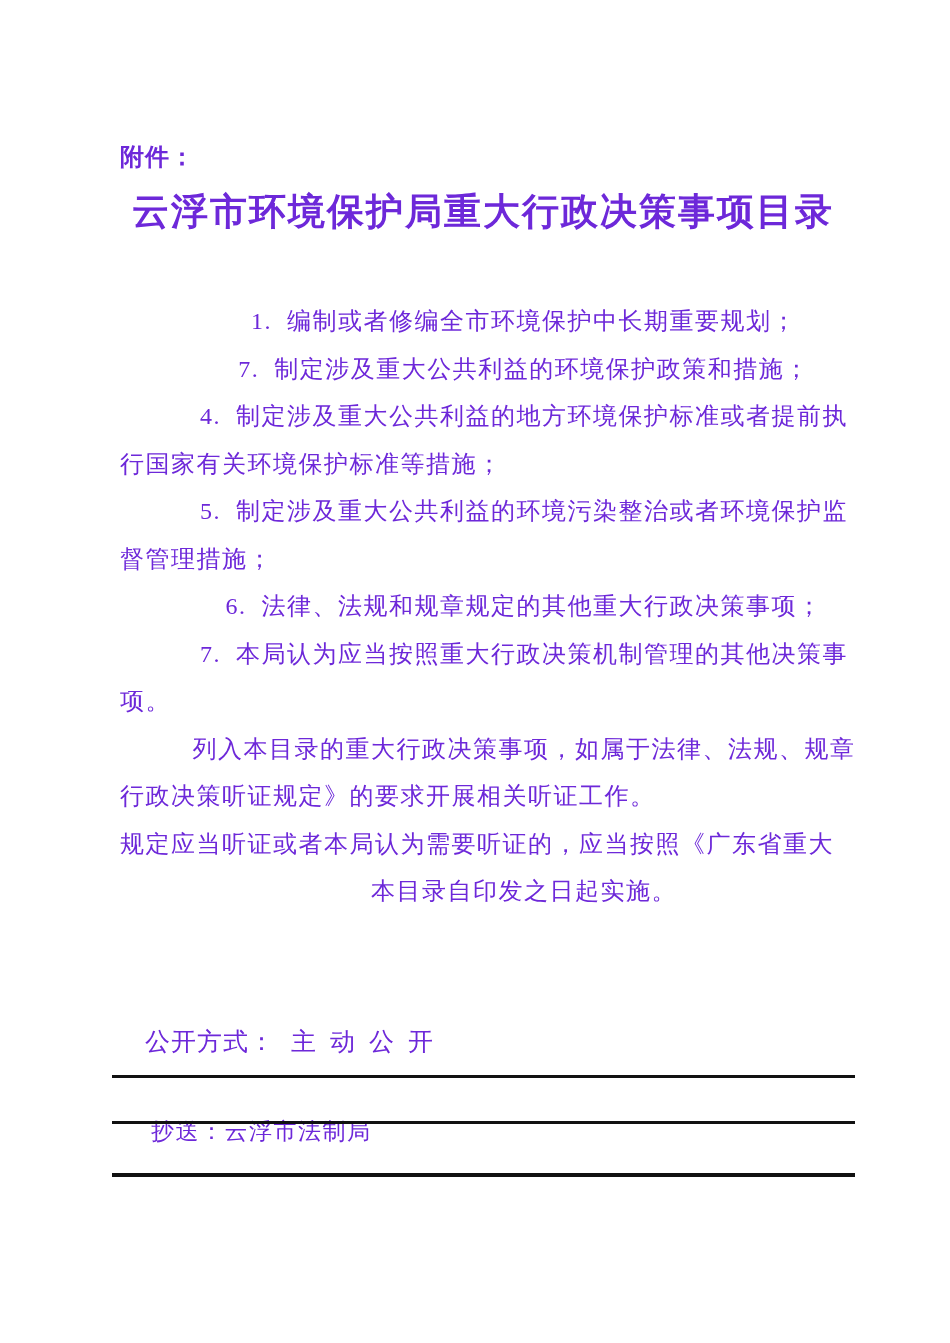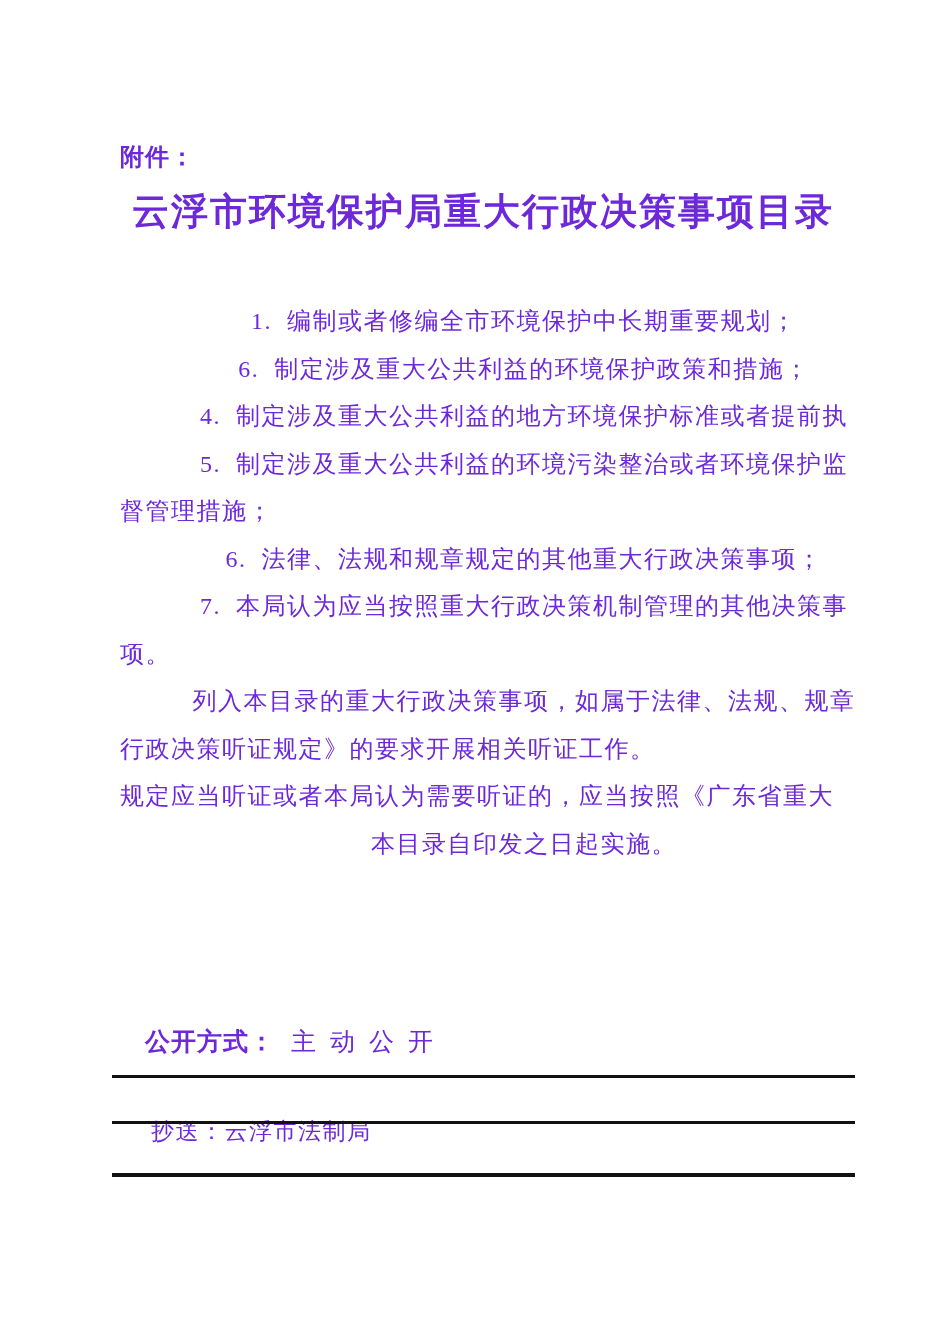--- a/index.html
+++ b/index.html
@@ -34,21 +34,21 @@
     white-space:pre;
   }
   .bline.indent{padding-left:48px;text-align:center;}
   .publish-row{
     position:absolute;left:120px;top:990px;
     font-size:25px;line-height:34px;
     white-space:pre;
   }
   .publish-label{
     font-family:"Liberation Sans","DejaVu Sans",sans-serif;
-    font-weight:bold;letter-spacing:1px;
+    font-weight:normal;letter-spacing:1px;
   }
   .publish-value{
     letter-spacing:14px;margin-left:16px;
   }
   .rule{
     position:absolute;left:112px;width:743px;
     background:#111111;
   }
   .rule-1{top:1075px;height:3px;}
   .rule-2{top:1121px;height:3px;}
@@ -69,22 +69,23 @@
 <body>
 
 <div class="page">
 
   <div class="attachment-label">附件：</div>
 
   <div class="doc-title">云浮市环境保护局重大行政决策事项目录</div>
 
   <div class="doc-body">
     <div class="bline indent">1.  编制或者修编全市环境保护中长期重要规划；</div>
-    <div class="bline indent">6.  制定涉及重大公共利益的环境保护政策和措施；</div>
+    <div class="bline indent">7.  制定涉及重大公共利益的环境保护政策和措施；</div>
     <div class="bline indent">4.  制定涉及重大公共利益的地方环境保护标准或者提前执</div>
+    <div class="bline">行国家有关环境保护标准等措施；</div>
     <div class="bline indent">5.  制定涉及重大公共利益的环境污染整治或者环境保护监</div>
     <div class="bline">督管理措施；</div>
     <div class="bline indent">6.  法律、法规和规章规定的其他重大行政决策事项；</div>
     <div class="bline indent">7.  本局认为应当按照重大行政决策机制管理的其他决策事</div>
     <div class="bline">项。</div>
     <div class="bline indent">列入本目录的重大行政决策事项，如属于法律、法规、规章</div>
     <div class="bline">行政决策听证规定》的要求开展相关听证工作。</div>
     <div class="bline">规定应当听证或者本局认为需要听证的，应当按照《广东省重大</div>
     <div class="bline indent">本目录自印发之日起实施。</div>
   </div>

